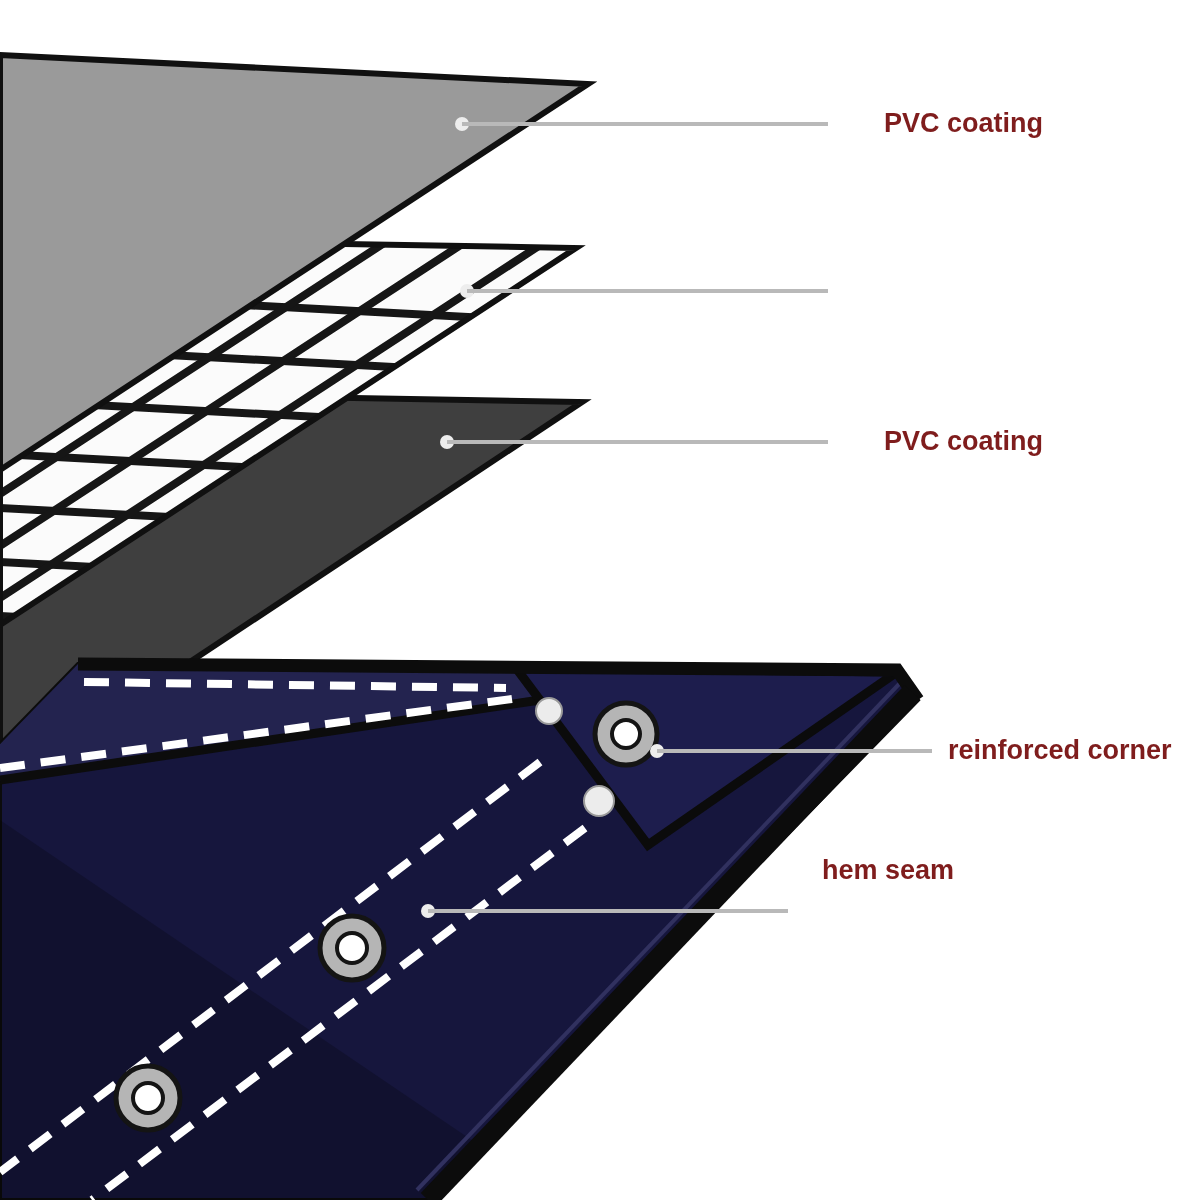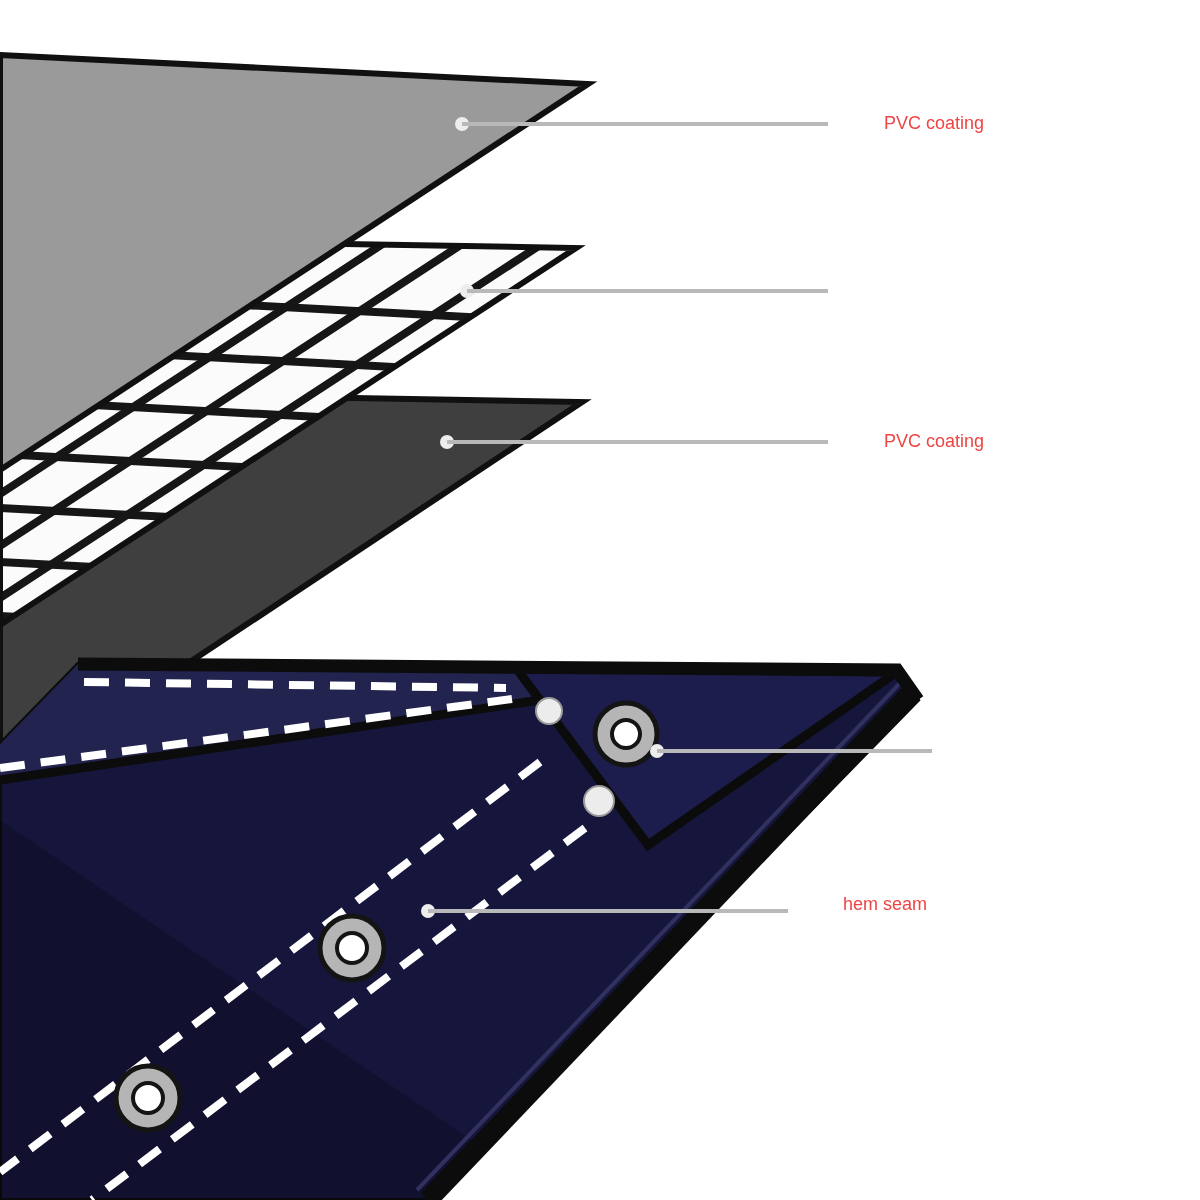--- a/index.html
+++ b/index.html
@@ -7,24 +7,24 @@
     position: relative;
     width: 1200px;
     height: 1200px;
     background: #ffffff;
     overflow: hidden;
     font-family: "Liberation Sans", sans-serif;
   }
   .diagram-svg { position: absolute; left: 0; top: 0; }
   .callout {
     position: absolute;
-    font-weight: 400;
-    font-size: 18px;
+    font-weight: 700;
+    font-size: 27px;
     line-height: 32px;
-    color: #ef4444;
+    color: #7f1d1d;
     white-space: nowrap;
   }
 </style>
 </head>
 <body>
 
 <div class="stage">
 
   <svg class="diagram-svg" width="1200" height="1200" viewBox="0 0 1200 1200">
     <defs>
@@ -99,16 +99,17 @@
       <circle cx="428" cy="911" r="7" fill="#ededed"></circle>
       <line x1="428" y1="911" x2="788" y2="911" stroke-width="4" stroke="#b9b9b9"></line>
     </g>
   </svg>
 
   <div class="callout" style="left:884px; top:107px;">PVC coating</div>
 
 
   <div class="callout" style="left:884px; top:425px;">PVC coating</div>
 
+  <div class="callout" style="left:948px; top:734px;">reinforced corner</div>
 
-  <div class="callout" style="left:822px; top:888px;margin-left:21px;">hem seam</div>
+  <div class="callout" style="left:822px; top:854px;">hem seam</div>
 
 </div>
 
 </body></html>

